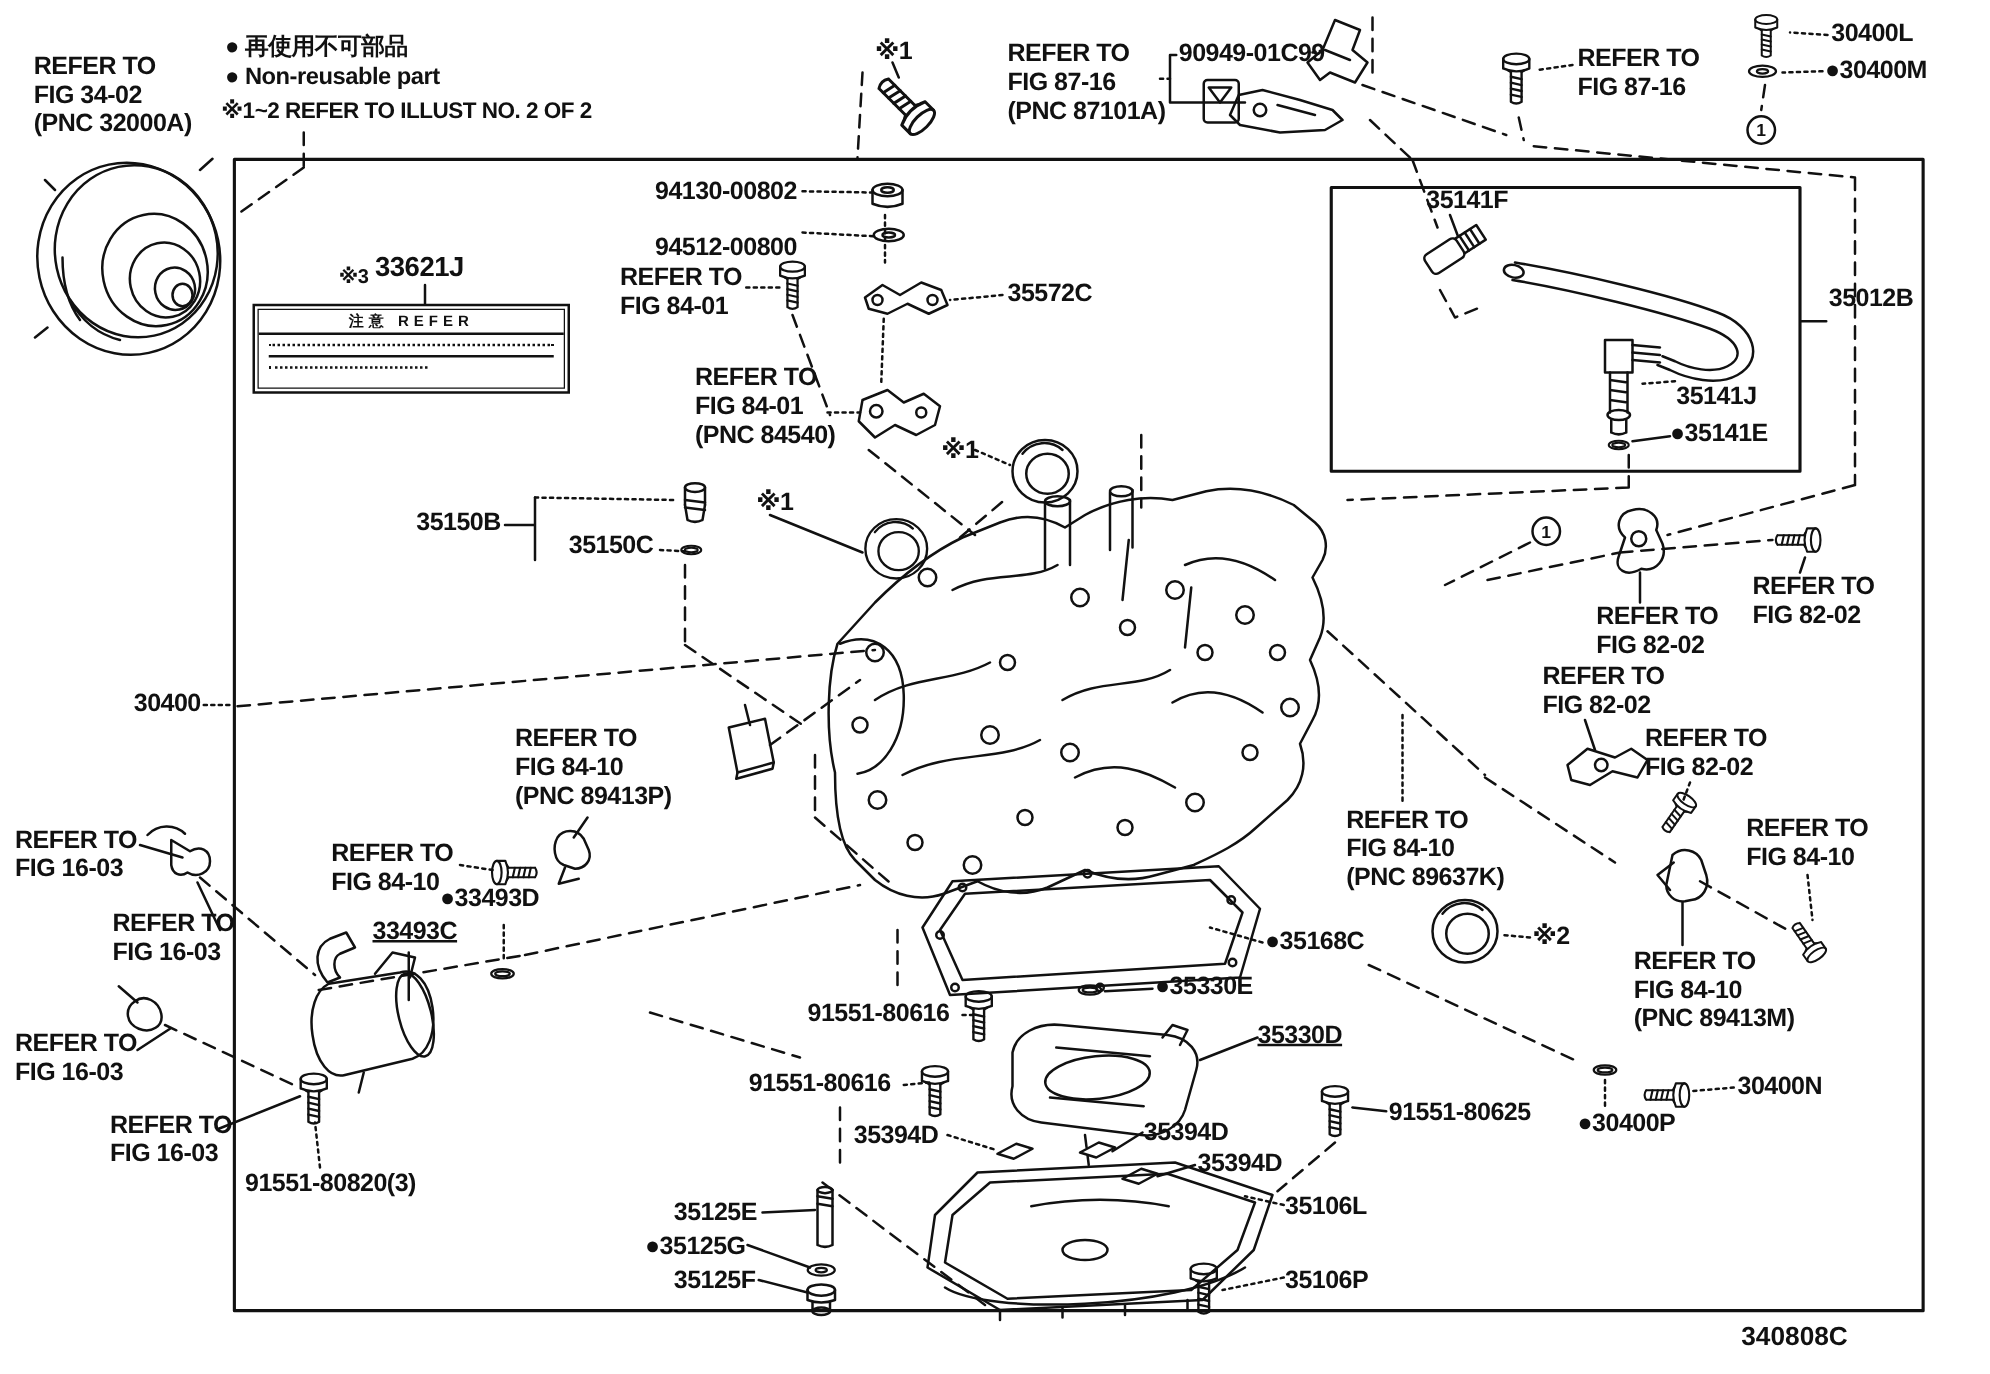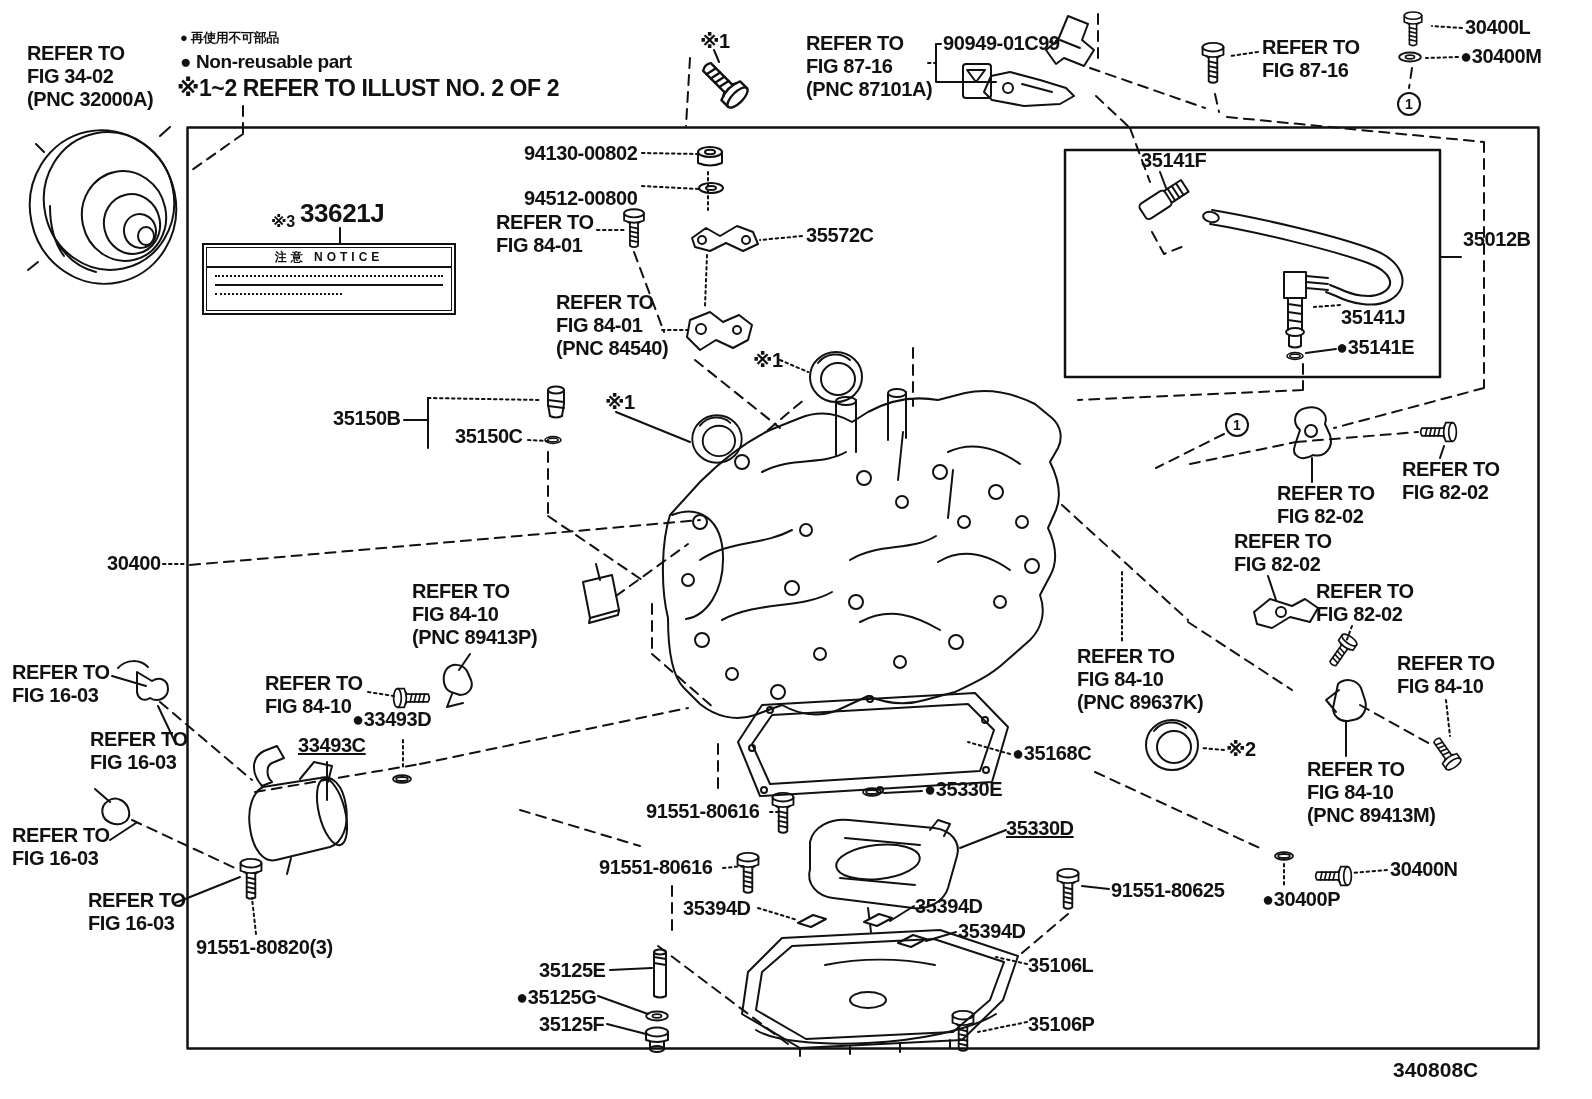--- a/index.html
+++ b/index.html
@@ -315,50 +315,50 @@
         <path d="M1027,964 L996,957 M1027,1022 L978,1032"></path>
         <path d="M708,172 L708,210 M707,255 L705,306"></path>
       </g>
     </g>
   </svg>
 
   <div id="static-layer">
 
     <div id="notice-box">
       <div id="notice-inner">
-        <div id="notice-header">注意 NOTICE</div>
+        <div id="notice-header">注意 REFER</div>
         <div class="nline"></div>
         <div class="nline solid"></div>
         <div class="nline short"></div>
       </div>
     </div>
 
     <div id="figure-code">340808C</div>
   </div>
 
   <div id="labels-layer">
       <div class="lbl" style="left: 27px; top: 42px;">REFER TO
 FIG 34-02
 (PNC 32000A)</div>
-      <div class="lbl" style="left: 180px; top: 26px; font-size: 13px;">● 再使用不可部品</div>
+      <div class="lbl" style="left: 180px; top: 26px; font-size: 19px;">● 再使用不可部品</div>
       <div class="lbl" style="left: 180px; top: 50px; font-size: 19px;">● Non-reusable part</div>
-      <div class="lbl" style="left: 177px; top: 77px; font-size: 23px;">※1~2 REFER TO ILLUST NO. 2 OF 2</div>
+      <div class="lbl" style="left: 177px; top: 77px; font-size: 18px;">※1~2 REFER TO ILLUST NO. 2 OF 2</div>
       <div class="lbl" style="left: 700px; top: 30px;">※1</div>
       <div class="lbl" style="left: 806px; top: 32px;">REFER TO
 FIG 87-16
 (PNC 87101A)</div>
       <div class="lbl" style="left: 943px; top: 32px;">90949-01C99</div>
       <div class="lbl" style="left: 1262px; top: 36px;">REFER TO
 FIG 87-16</div>
       <div class="lbl" style="left: 1465px; top: 16px;">30400L</div>
       <div class="lbl" style="left: 1460px; top: 45px;">●30400M</div>
       <div class="lbl" style="left: 524px; top: 142px;">94130-00802</div>
       <div class="lbl" style="left: 524px; top: 187px;">94512-00800</div>
       <div class="lbl" style="left: 271px; top: 210px; font-size: 16px;">※3</div>
-      <div class="lbl" style="left: 300px; top: 202px; font-size: 26px;">33621J</div>
+      <div class="lbl" style="left: 300px; top: 202px; font-size: 22px;">33621J</div>
       <div class="lbl" style="left: 496px; top: 211px;">REFER TO
 FIG 84-01</div>
       <div class="lbl" style="left: 806px; top: 224px;">35572C</div>
       <div class="lbl" style="left: 556px; top: 291px;">REFER TO
 FIG 84-01
 (PNC 84540)</div>
       <div class="lbl" style="left: 753px; top: 349px;">※1</div>
       <div class="lbl" style="left: 333px; top: 407px;">35150B</div>
       <div class="lbl" style="left: 455px; top: 425px;">35150C</div>
       <div class="lbl" style="left: 605px; top: 391px;">※1</div>

